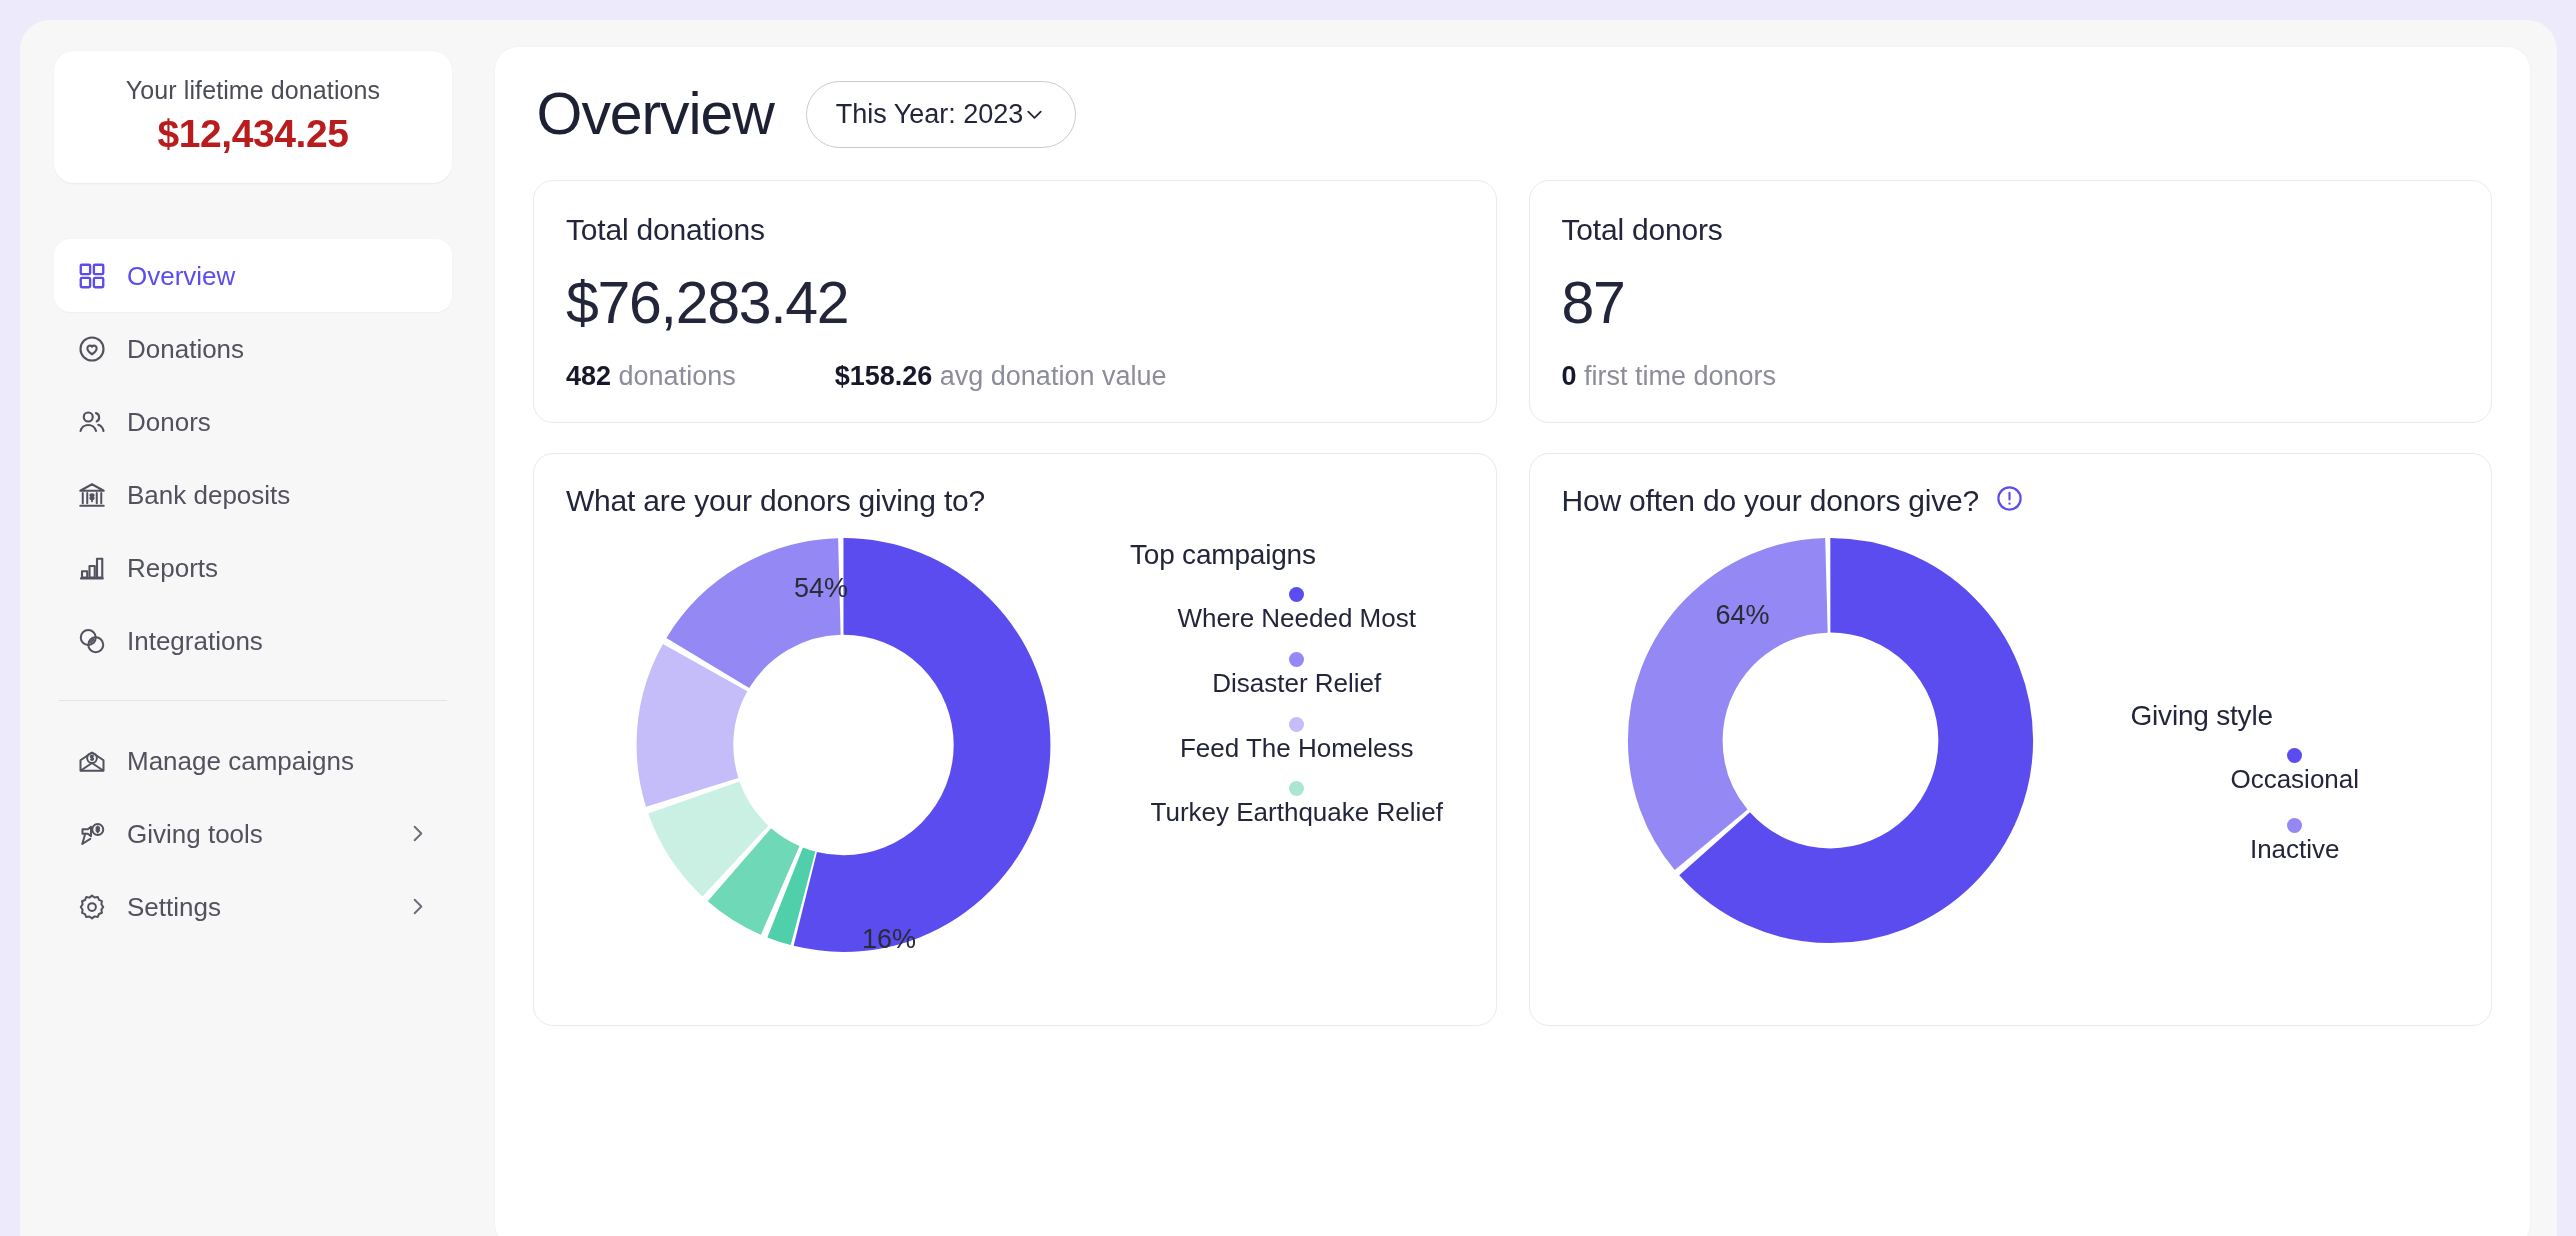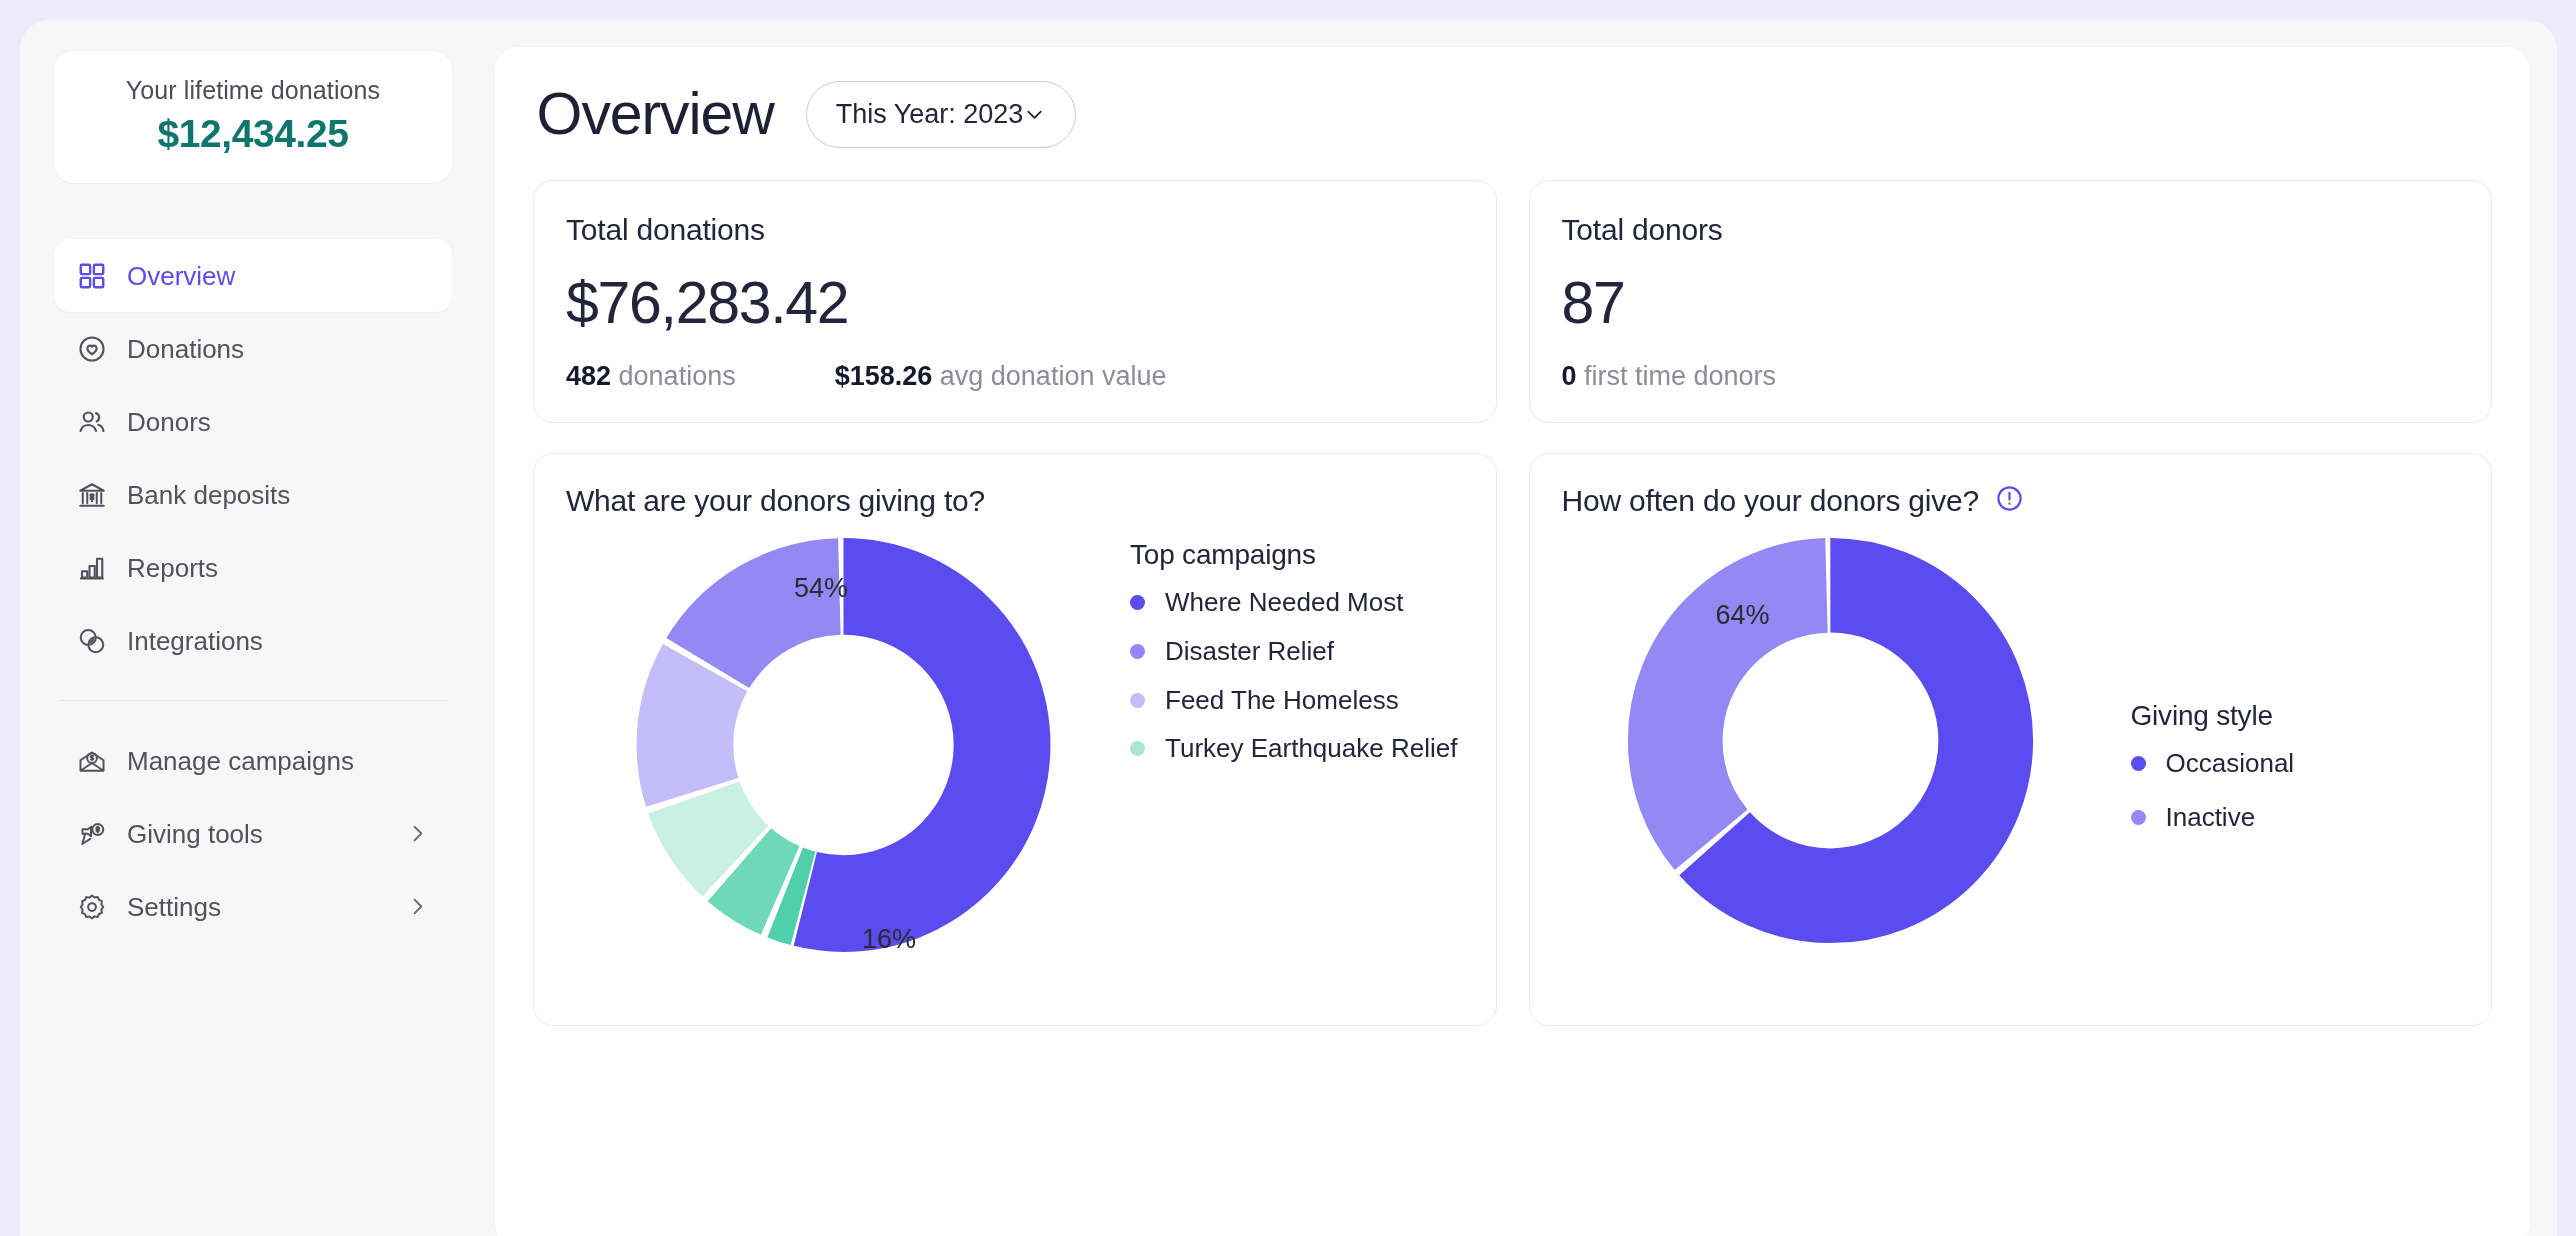--- a/index.html
+++ b/index.html
@@ -48,21 +48,21 @@
   }
   .lifetime-label {
     font-size: 25px;
     color: #4B4C56;
     letter-spacing: 0.1px;
     margin-bottom: 7.2px;
   }
   .lifetime-amount {
     font-size: 39px;
     font-weight: 700;
-    color: #0f766e;
+    color: #b91c1c;
     letter-spacing: -0.4px;
   }
 
   .nav { display: flex; flex-direction: column; }
 
   .nav-item {
     display: flex;
     align-items: center;
     gap: 20px;
     height: 73px;
@@ -207,22 +207,23 @@
   .legend { padding-top: 9px; flex: 1 1 0; min-width: 0; }
   .legend-title {
     font-size: 28px;
     color: #23253A;
     margin-bottom: 16px;
     letter-spacing: -0.2px;
   }
   .legend-item {
     display: flex;
     align-items: center;
-    gap: 20px;
+    gap: 1px;
     margin-bottom: 18px;
+    flex-direction: column;
   }
   .legend-dot { width: 15px; height: 15px; border-radius: 50%; flex: 0 0 15px; }
   .legend-text { font-size: 26px; color: #23253A; line-height: 1.18; }
 
   .legend.right-legend { padding-top: 170px; padding-left: 23px; }
   .legend.right-legend .legend-item { margin-bottom: 23px; }
 </style>
 </head>
 <body>
 

